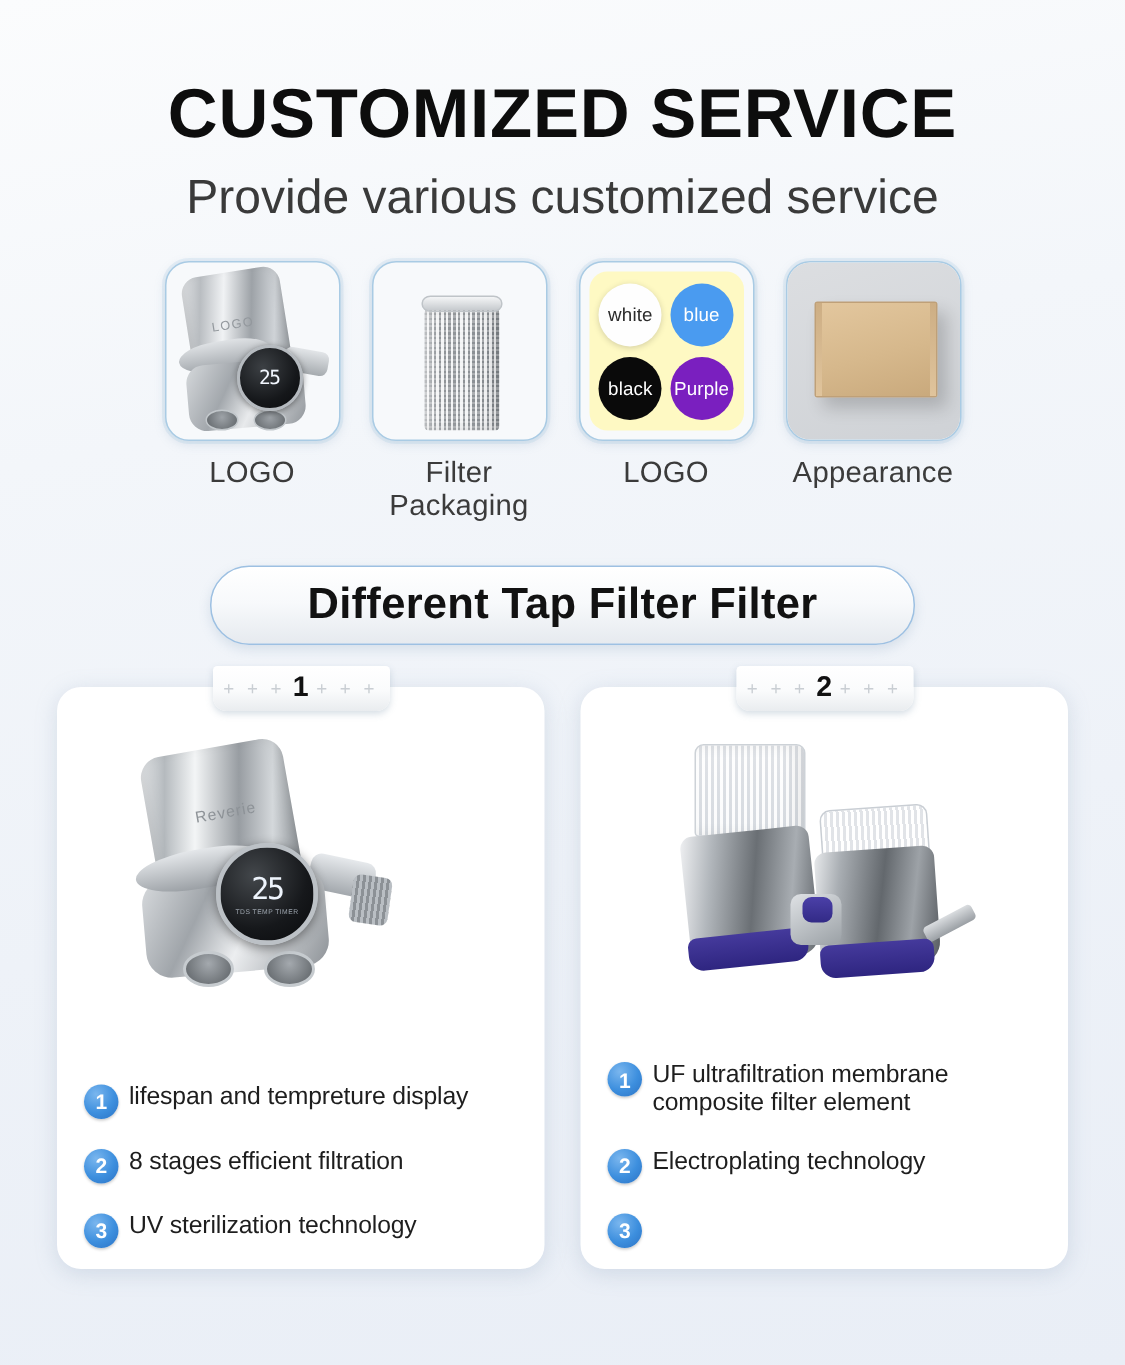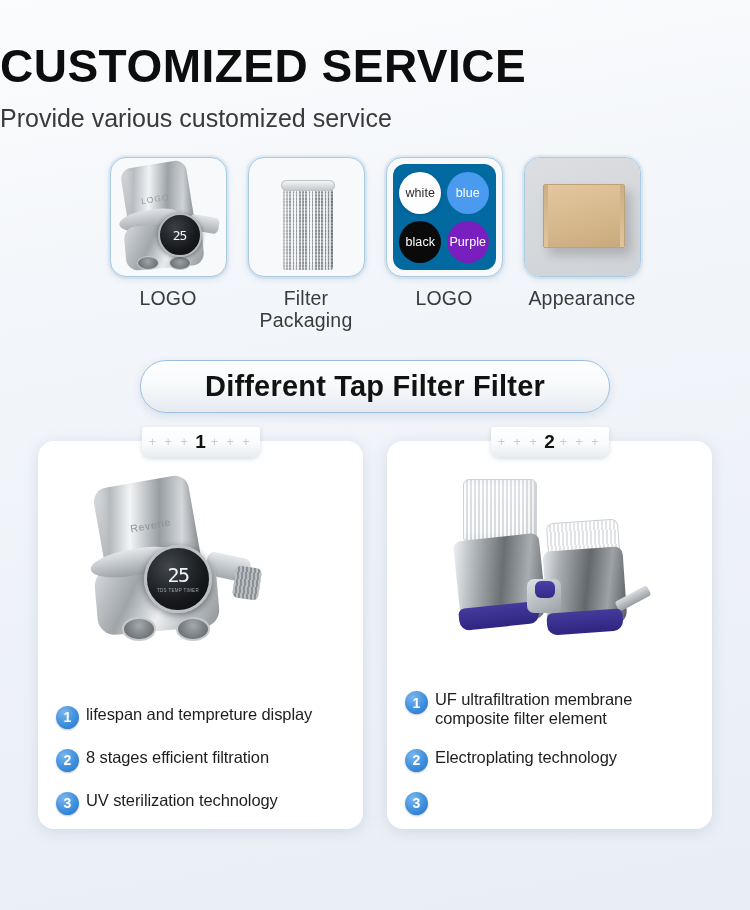--- a/index.html
+++ b/index.html
@@ -4,27 +4,27 @@
 <style>
   * { margin:0; padding:0; box-sizing:border-box; }
   html,body { width:750px; height:910px; }
   body {
     font-family:"Liberation Sans", sans-serif;
     background:linear-gradient(170deg,#fbfcfd 0%,#f3f6fa 30%,#eef2f8 62%,#e9eef6 100%);
     position:relative; overflow:hidden; color:#2b2b2b;
   }
 
   
-  .header { padding-top:42px; }
+  .header { text-align:center; padding-top:22px;margin-top:29px; }
   .title {
     font-size:46px; font-weight:bold; letter-spacing:0.5px;
     color:#0d0d0d; line-height:1.05;
   }
   .subtitle {
-    font-size:25px; color:#3a3a3a; margin-top:14px; font-weight:normal;
+    font-size:32px; color:#3a3a3a; margin-top:14px; font-weight:normal;
   }
 
   
   .thumb-row {
     display:flex; justify-content:center; gap:21px;
     margin-top:24px; padding:0 22px;
   }
   .thumb-col { width:117px; display:flex; flex-direction:column; align-items:center; }
   .thumb-card {
     width:117px; height:120px; border-radius:16px;
@@ -135,21 +135,21 @@
     transform:rotate(26deg); border-radius:1px; z-index:3;
   }
   .ap-pencil::after{
     content:""; position:absolute; left:0; top:-8px;
     border-left:3.5px solid transparent; border-right:3.5px solid transparent;
     border-bottom:9px solid #e8d7bb;
   }
 
   
   .col-inner {
-    position:absolute; inset:6px; border-radius:12px; background:#0369a1;
+    position:absolute; inset:6px; border-radius:12px; background:#fef9c3;
     display:grid; grid-template-columns:1fr 1fr; grid-template-rows:1fr 1fr;
     place-items:center; padding:4px;
   }
   .swatch {
     width:42px; height:42px; border-radius:50%;
     display:flex; align-items:center; justify-content:center;
     font-size:12.5px; letter-spacing:.1px;
   }
   .sw-white { background:#fefefe; color:#2b2b2b; box-shadow:0 1px 4px rgba(0,0,0,.17); }
   .sw-blue  { background:#4a9bf0; color:#fff; }

